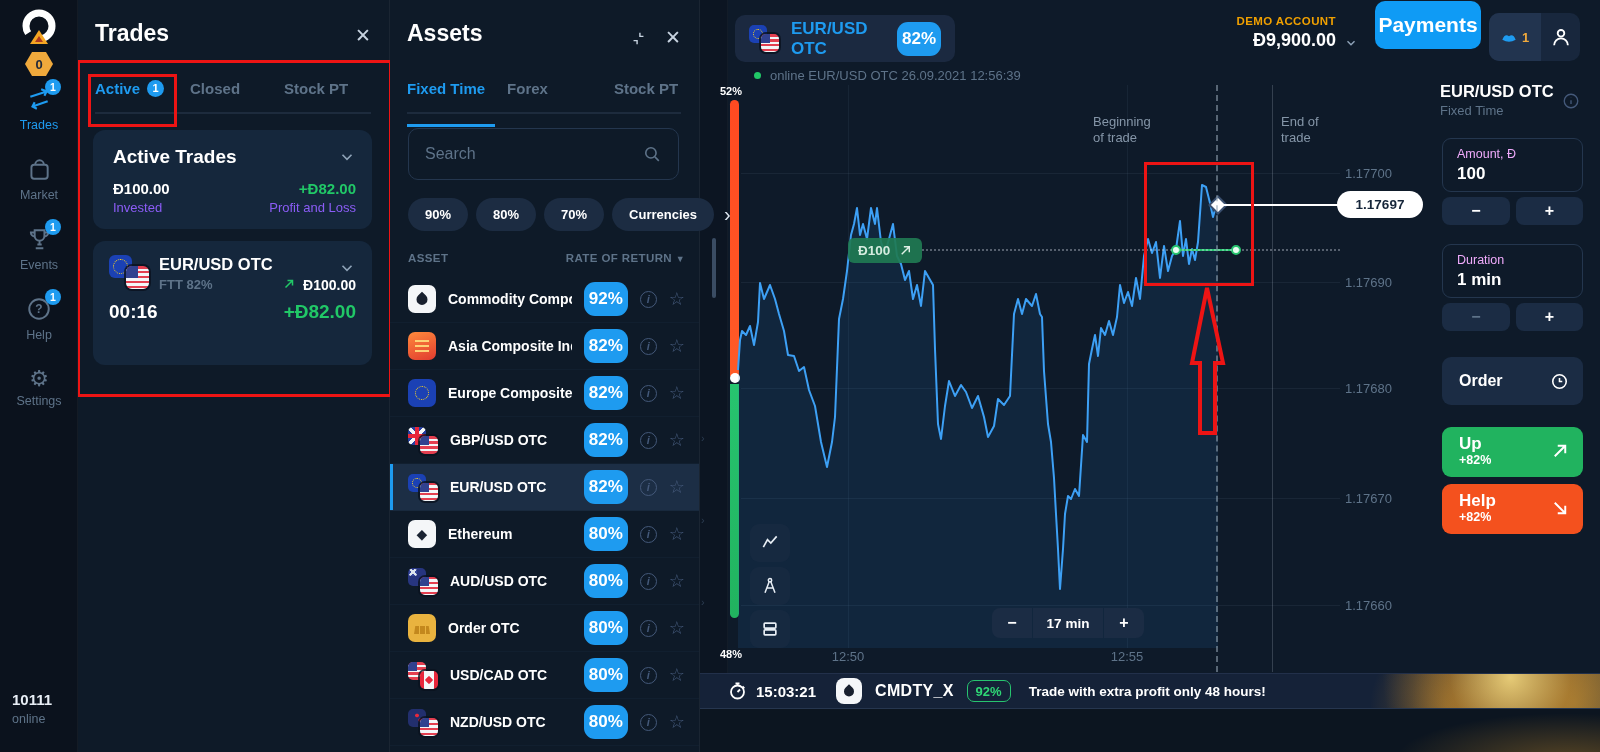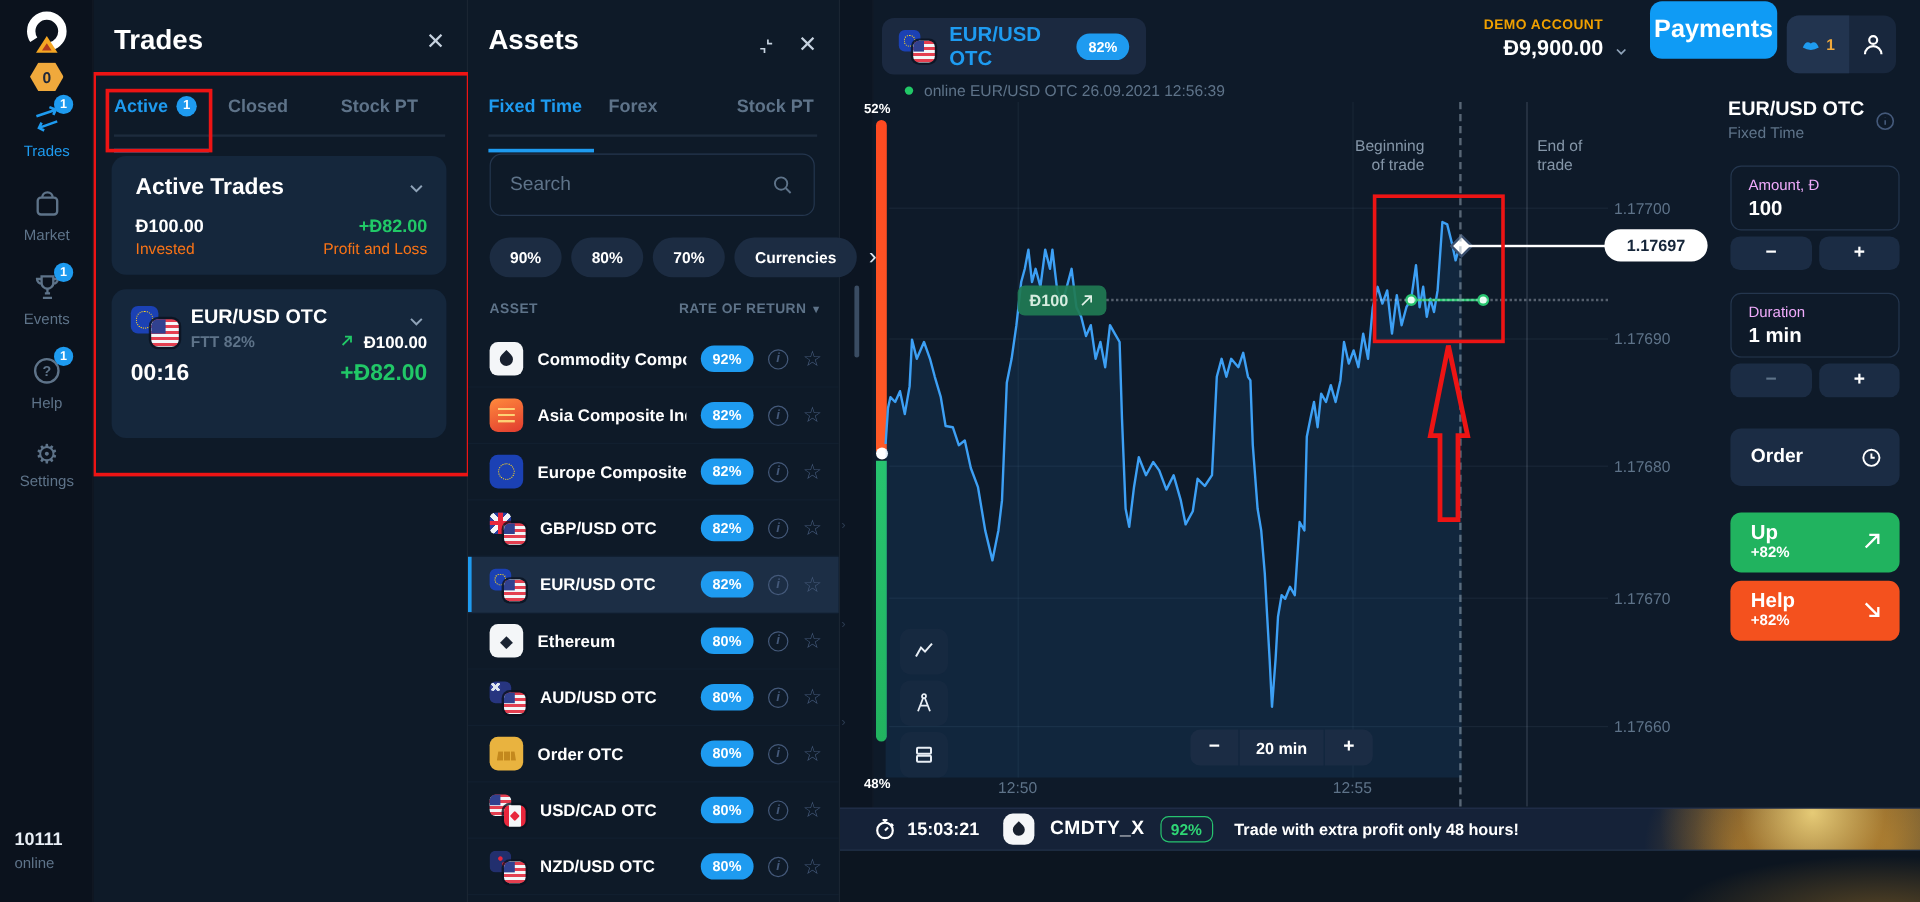--- a/index.html
+++ b/index.html
@@ -37,21 +37,21 @@
   .tab.active { color:#1e9bf0; }
   .tab .tbadge { min-width:17px; height:17px; border-radius:9px; background:#1e9bf0; color:#fff;
     font-size:11px; line-height:17px; text-align:center; padding:0 4px; }
   .tab.active::after { content:""; position:absolute; left:0; right:-10px; bottom:-15px; height:3px; background:#1e9bf0; }
   .tp-tabs .tab:nth-child(3){ margin-left:18px; }
   .card { position:absolute; left:15px; right:17px; background:#15273c; border-radius:12px; }
   .card-head { display:flex; justify-content:space-between; align-items:center; padding:16px 16px 6px 20px; }
   .card-head .ct { font-size:19px; font-weight:bold; }
   .kv-row { display:flex; justify-content:space-between; padding:6px 16px 14px 20px; }
   .kv .v { font-size:15px; font-weight:bold; }
-  .kv .k { font-size:13px; color:#f97316; margin-top:3px; }
+  .kv .k { font-size:13px; color:#8b5cf6; margin-top:3px; }
   .kv.right { text-align:right; }
   .green { color:#21c867; }
   .trade-head { display:flex; align-items:flex-start; padding:14px 16px 0 16px; gap:10px; }
   .trade-names { flex:1; }
   .trade-pair { font-size:16.5px; font-weight:bold; }
   .trade-type { font-size:13px; font-weight:bold; color:#5e7389; margin-top:3px; }
   .trade-amt { text-align:right; font-size:14px; font-weight:bold; margin-top:22px; white-space:nowrap; }
   .trade-row2 { display:flex; justify-content:space-between; align-items:center; padding:8px 16px 0 16px; }
   .trade-timer { font-size:19px; font-weight:bold; }
   .trade-profit { font-size:19px; font-weight:bold; }
@@ -72,21 +72,21 @@
     display:flex; align-items:center; padding:0 17px; }
   .chips .more { color:#dfe7f0; font-size:20px; margin-left:2px; }
   .list-head { position:absolute; left:18px; right:14px; top:252px; display:flex; justify-content:space-between;
     font-size:11.5px; font-weight:bold; color:#5e7389; letter-spacing:.4px; }
   .asset-rows { position:absolute; left:0; right:0; top:276px; bottom:0; overflow:hidden; }
   .arow { position:relative; height:47px; display:flex; align-items:center; gap:12px; padding:0 14px 0 18px;
     border-bottom:1px solid #16243585; }
   .arow.selected { background:#1c2e45; }
   .arow.selected::before { content:""; position:absolute; left:0; top:0; bottom:0; width:3px; background:#1e9bf0; }
   .aname { flex:1; font-size:14px; font-weight:bold; white-space:nowrap; overflow:hidden; }
-  .pill { min-width:44px; height:22px; border-radius:11px; background:#1e9bf0; color:#fff; font-size:12px;
+  .pill { min-width:44px; height:34px; border-radius:11px; background:#1e9bf0; color:#fff; font-size:17px;
     font-weight:bold; display:flex; align-items:center; justify-content:center; }
   .info-i { width:17px; height:17px; border-radius:50%; border:1.5px solid #44597a; color:#44597a;
     font-size:11px; font-weight:bold; display:flex; align-items:center; justify-content:center; font-style:italic; }
   .star { color:#44597a; font-size:18px; line-height:18px; }
 
   
   .pair { position:relative; width:30px; height:27px; flex:0 0 30px; }
   .pair .fl { position:absolute; width:18px; height:18px; border-radius:5px; overflow:hidden; }
   .pair .fl.a { left:0; top:0; z-index:1; }
   .pair .fl.b { right:0; bottom:0; z-index:2; box-shadow:0 0 0 2px rgba(10,18,30,.8); }
@@ -148,21 +148,21 @@
   .sent-bar-green { position:absolute; left:30px; top:384px; width:9px; height:234px;
     background:linear-gradient(#27c46f,#21b35f); border-radius:0 0 5px 5px; }
   .sent-dot { position:absolute; left:29.5px; top:373px; width:10px; height:10px; border-radius:50%; background:#fff; }
 
   .chart-svg { position:absolute; left:0; top:0; width:900px; height:752px; }
 
   .vline-dashed { position:absolute; left:516px; top:85px; height:587px; width:0;
     border-left:2px dashed rgba(150,165,180,.55); }
   .vline-solid { position:absolute; left:572px; top:85px; height:587px; width:1px; background:rgba(150,165,180,.28); }
   .ann { position:absolute; top:114px; color:#8596a8; font-size:13px; line-height:16px; }
-  .ann.begin { left:369px; width:118px; text-align:right; }
+  .ann.begin { left:393px; width:118px; }
   .ann.end { left:581px; width:70px; text-align:left; }
 
   .trade-tag { position:absolute; left:148px; top:238px; height:25px; background:rgba(31,122,82,.92);
     border-radius:6px; display:flex; align-items:center; gap:9px; padding:0 10px; }
   .trade-tag .tt { color:#d5ecdf; font-size:13.5px; font-weight:bold; }
   .entry-dotted { position:absolute; left:222px; top:249px; width:418px; height:0;
     border-top:2px dotted rgba(220,230,240,.35); }
 
   .price-line { position:absolute; left:523px; top:204px; width:116px; height:2px; background:#fff; }
   .price-bubble { position:absolute; left:637px; top:191px; width:86px; height:27px; background:#fff;
@@ -601,21 +601,21 @@
         </svg>
     </div>
     <div class="tool-btn" style="top:610px;">
       <svg width="20" height="20" viewBox="0 0 24 24" fill="none" stroke="#e8eef5" stroke-width="2">
         <rect x="5" y="5" width="14" height="6" rx="1"></rect>
           <rect x="5" y="13" width="14" height="6" rx="1"></rect>
         </svg>
     </div>
 
     <div class="tf-ctrl tf-minus">−</div>
-    <div class="tf-ctrl tf-label">20 min</div>
+    <div class="tf-ctrl tf-label">17 min</div>
     <div class="tf-ctrl tf-plus">+</div>
 
     <div class="red-rect" style="left:444px; top:162px; width:110px; height:124px;"></div>
     <svg style="position:absolute; left:486px; top:284px; z-index:20;" width="46" height="154" viewBox="0 0 46 154">
       <path d="M21 4 L37 79 L29 79 L29 149 L14 149 L14 79 L6 79 Z" fill="none" stroke="#ed1414" stroke-width="4"></path>
     </svg>
 
     <div class="ticker">
       <div class="coins"></div>
       <svg width="20" height="20" viewBox="0 0 20 20" fill="none" stroke="#fff" stroke-width="1.8" style="margin-left:28px;">

